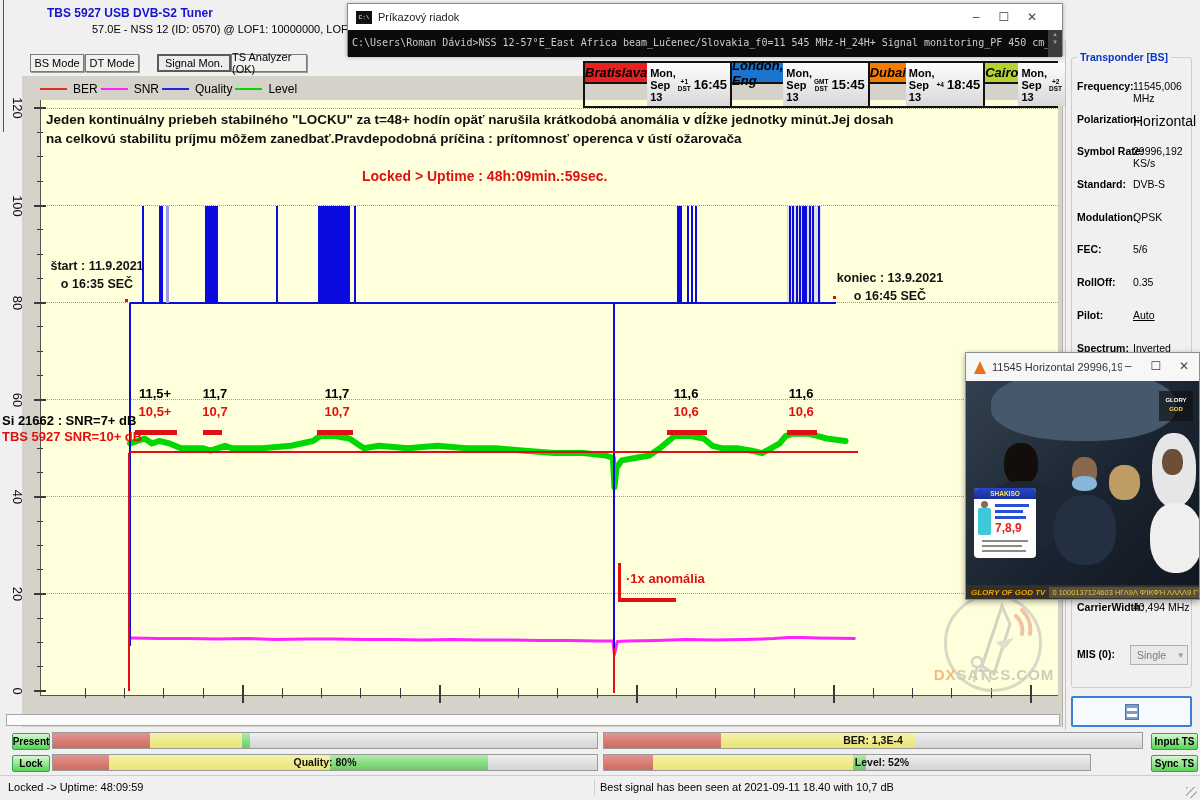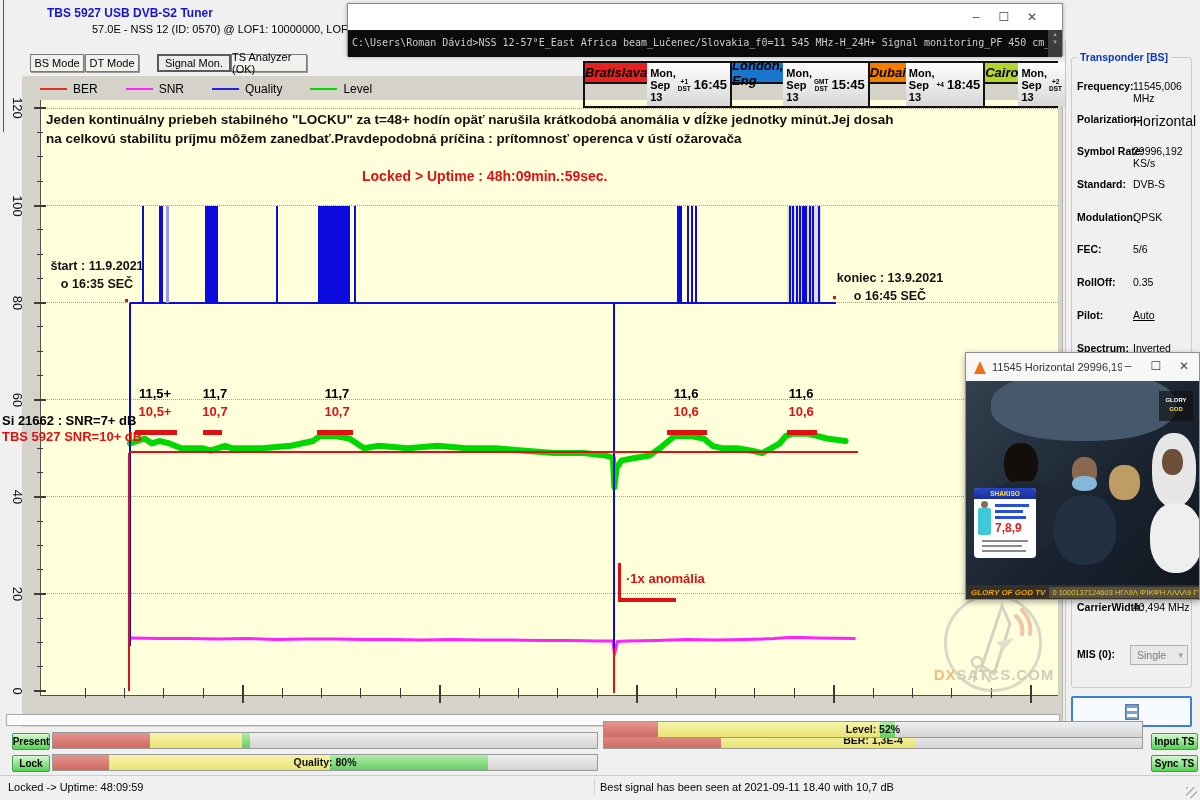--- a/index.html
+++ b/index.html
@@ -10,21 +10,21 @@
 
 #app-title{left:47px;top:6px;font-size:12px;font-weight:bold;color:#1414cc}
 #app-subtitle{left:92px;top:23px;font-size:11px;color:#000}
 #left-edge{left:3px;top:0;width:1px;height:132px;background:#555}
 
 .tab{position:absolute;top:54px;height:18px;background:#f2f1ee;border:1px solid #7a7a7a;
   box-shadow:1px 1px 0 #9a9a9a;font-size:11px;display:flex;align-items:center;justify-content:center;cursor:default}
 .tab.active{background:#ececec;border:2px solid #5a5a5a;box-shadow:none}
 
 #chart-bg{left:22px;top:76px;width:1041px;height:651px;background:#d5d2ca;border-right:1px solid #b5b2aa}
-#legend{left:40px;top:79px;width:1000px;height:20px;display:flex;align-items:center;gap:28px;font-size:12px}
+#legend{left:40px;top:79px;width:1000px;height:20px;display:flex;align-items:center;gap:3px;font-size:12px}
 .leg-line{display:inline-block;width:27px;height:0;border-top:2px solid red;margin-right:6px}
 #plot{left:40px;top:100px;width:1018px;height:596px;background:#ffffdc;border-left:1px solid #55524a;border-bottom:1px solid #55524a}
 #plotsvg{position:absolute;left:40px;top:100px;width:1018px;height:596px}
 .gridline{position:absolute;height:0;border-top:1px dotted #a0a09a}
 .ytick{position:absolute;background:#3a3a3a}
 .xtick{position:absolute;background:#3a3a3a}
 .ylab{position:absolute;width:28px;height:28px;display:flex;align-items:center;justify-content:center;
   transform:rotate(90deg);font-size:13px;color:#111}
 .spike{position:absolute;background:#0b0bdf}
 .snrlab-top{position:absolute;font-size:13px;font-weight:bold;color:#000;transform:translateX(-50%)}
@@ -268,20 +268,24 @@
       <path d="M58 12 L38 72 L50 80 L66 30 Z" fill="none" stroke="#aaa" stroke-width="3"></path>
       <path d="M52 48 L70 44 L60 56 Z" fill="#c0c0c0"></path>
       <circle cx="33" cy="68" r="5" fill="none" stroke="#aaa" stroke-width="2.5"></circle>
       <path d="M36 74 L46 88 M33 73 L30 88" stroke="#aaa" stroke-width="2.5" fill="none"></path>
       <path d="M72 22 q8 8 6 18 M78 16 q10 10 8 24" stroke="#e58878" stroke-width="4" fill="none" stroke-linecap="round"></path>
     </svg>
     <div id="wm-text"><span class="dx">DX</span><span class="rest">SATCS.COM</span></div>
   </div>
 
   <div class="abs" id="cmd">
+    <div id="cmd-titlebar">
+      <div id="cmd-icon">C:\</div>
+      <div id="cmd-title">Príkazový riadok</div>
+    </div>
     <div id="cmd-ctls"></div>
     <div id="cmd-body">
       <div id="cmd-line">C:\Users\Roman Dávid&gt;NSS 12-57°E_East Africa beam_Lučenec/Slovakia_f0=11 545 MHz-H_24H+ Signal monitoring_PF 450 cm_11.9.2021+</div>
     </div>
     <div id="cmd-scroll">▲<br>▼<br></div>
   <div class="winctl" style="position: absolute; left: 614px; top: 0px;">–</div>
       <div class="winctl" style="position: absolute; left: 642px; top: 0px;">☐</div>
       <div class="winctl" style="position: absolute; left: 670px; top: 0px;">✕</div>
     </div>
 
@@ -422,21 +426,21 @@
         <div class="barseg green" style="left: 51%; width: 29%;"></div>
         <div class="bartext">Quality: 80%</div>
       </div>
       <div class="sig-btn wide" style="position: absolute; left: 1151px; top: 733px; width: 47px;">Input TS</div>
       <div class="bartrack" style="position: absolute; left: 603px; top: 732px; width: 540px;">
         <div class="barseg red" style="left: 0%; width: 21.7%;"></div>
         <div class="barseg yellow" style="left: 21.7%; width: 36.3%;"></div>
         <div class="bartext">BER: 1,3E-4</div>
       </div>
       <div class="sig-btn wide" style="position: absolute; left: 1151px; top: 755px; width: 47px;">Sync TS</div>
-      <div class="bartrack" style="position: absolute; left: 603px; top: 721px; width: 540px;">
+      <div class="bartrack" style="position: absolute; left: 603px; top: 754px; width: 488px; padding-left: 35px;">
         <div class="barseg red" style="left: 0%; width: 10%;"></div>
         <div class="barseg yellow" style="left: 10%; width: 41.3%;"></div>
         <div class="barseg green" style="left: 51.3%; width: 2.7%;"></div>
         <div class="bartext">Level: 52%</div>
       </div>
     </div>
 
   <div class="abs" id="statusbar"></div>
   <div class="abs" id="status-left">Locked -&gt; Uptime: 48:09:59</div>
   <div class="abs" id="status-sep"></div>

